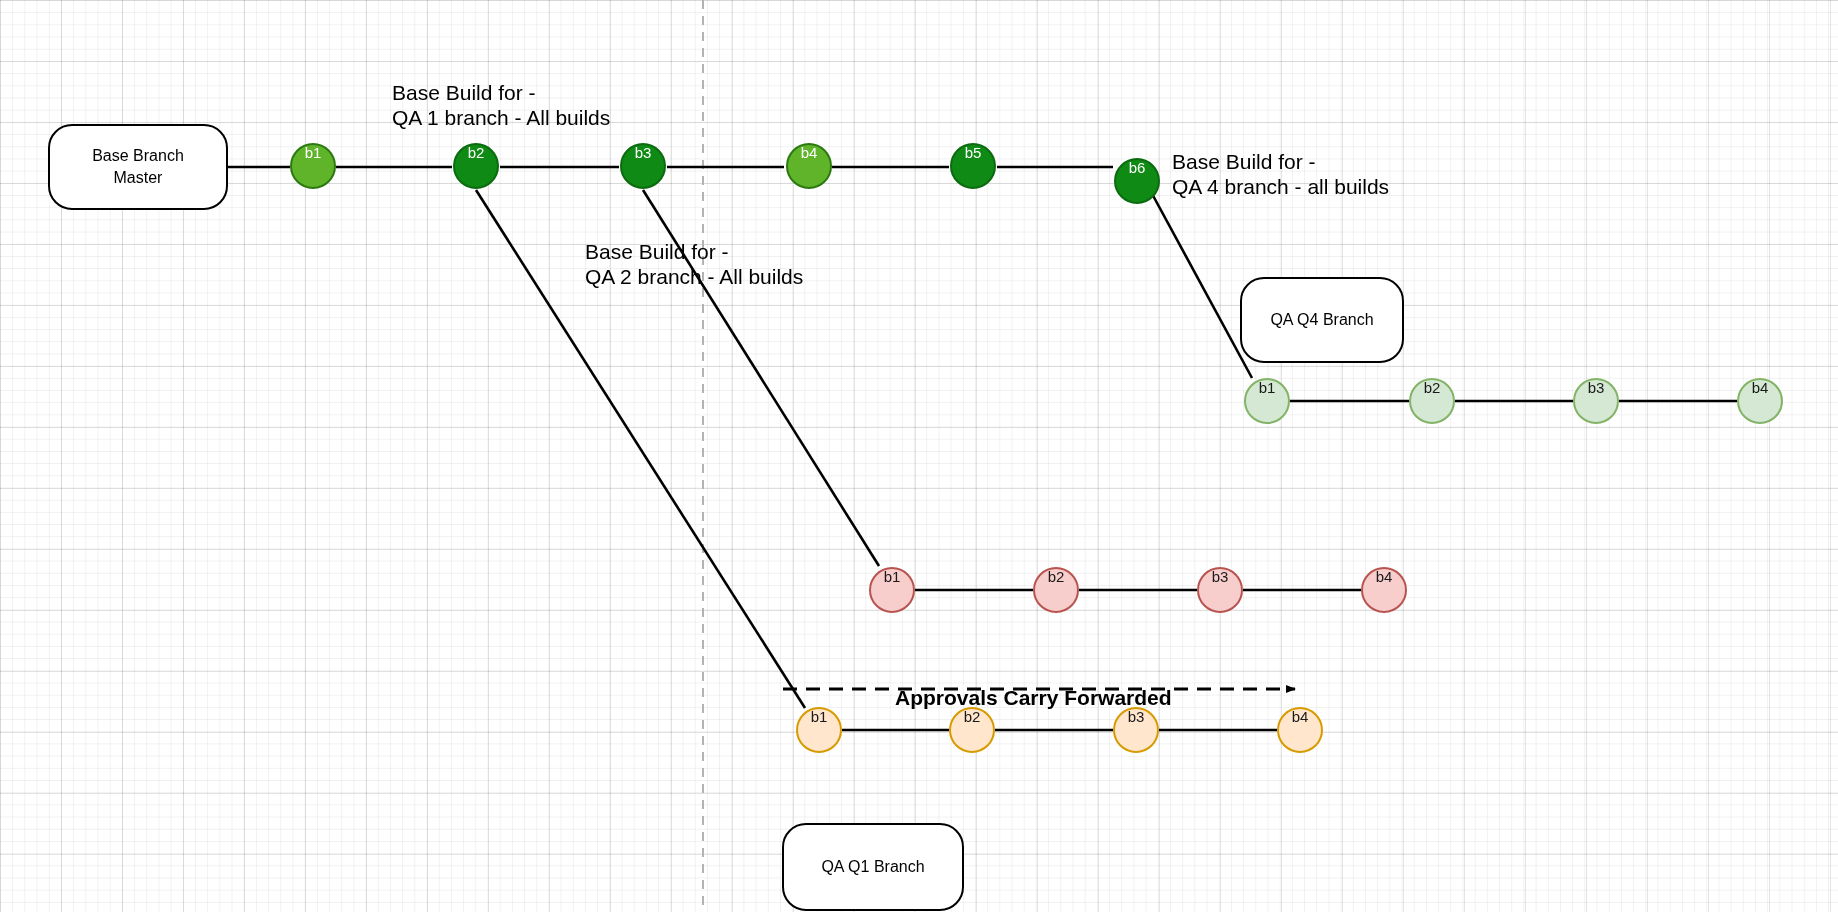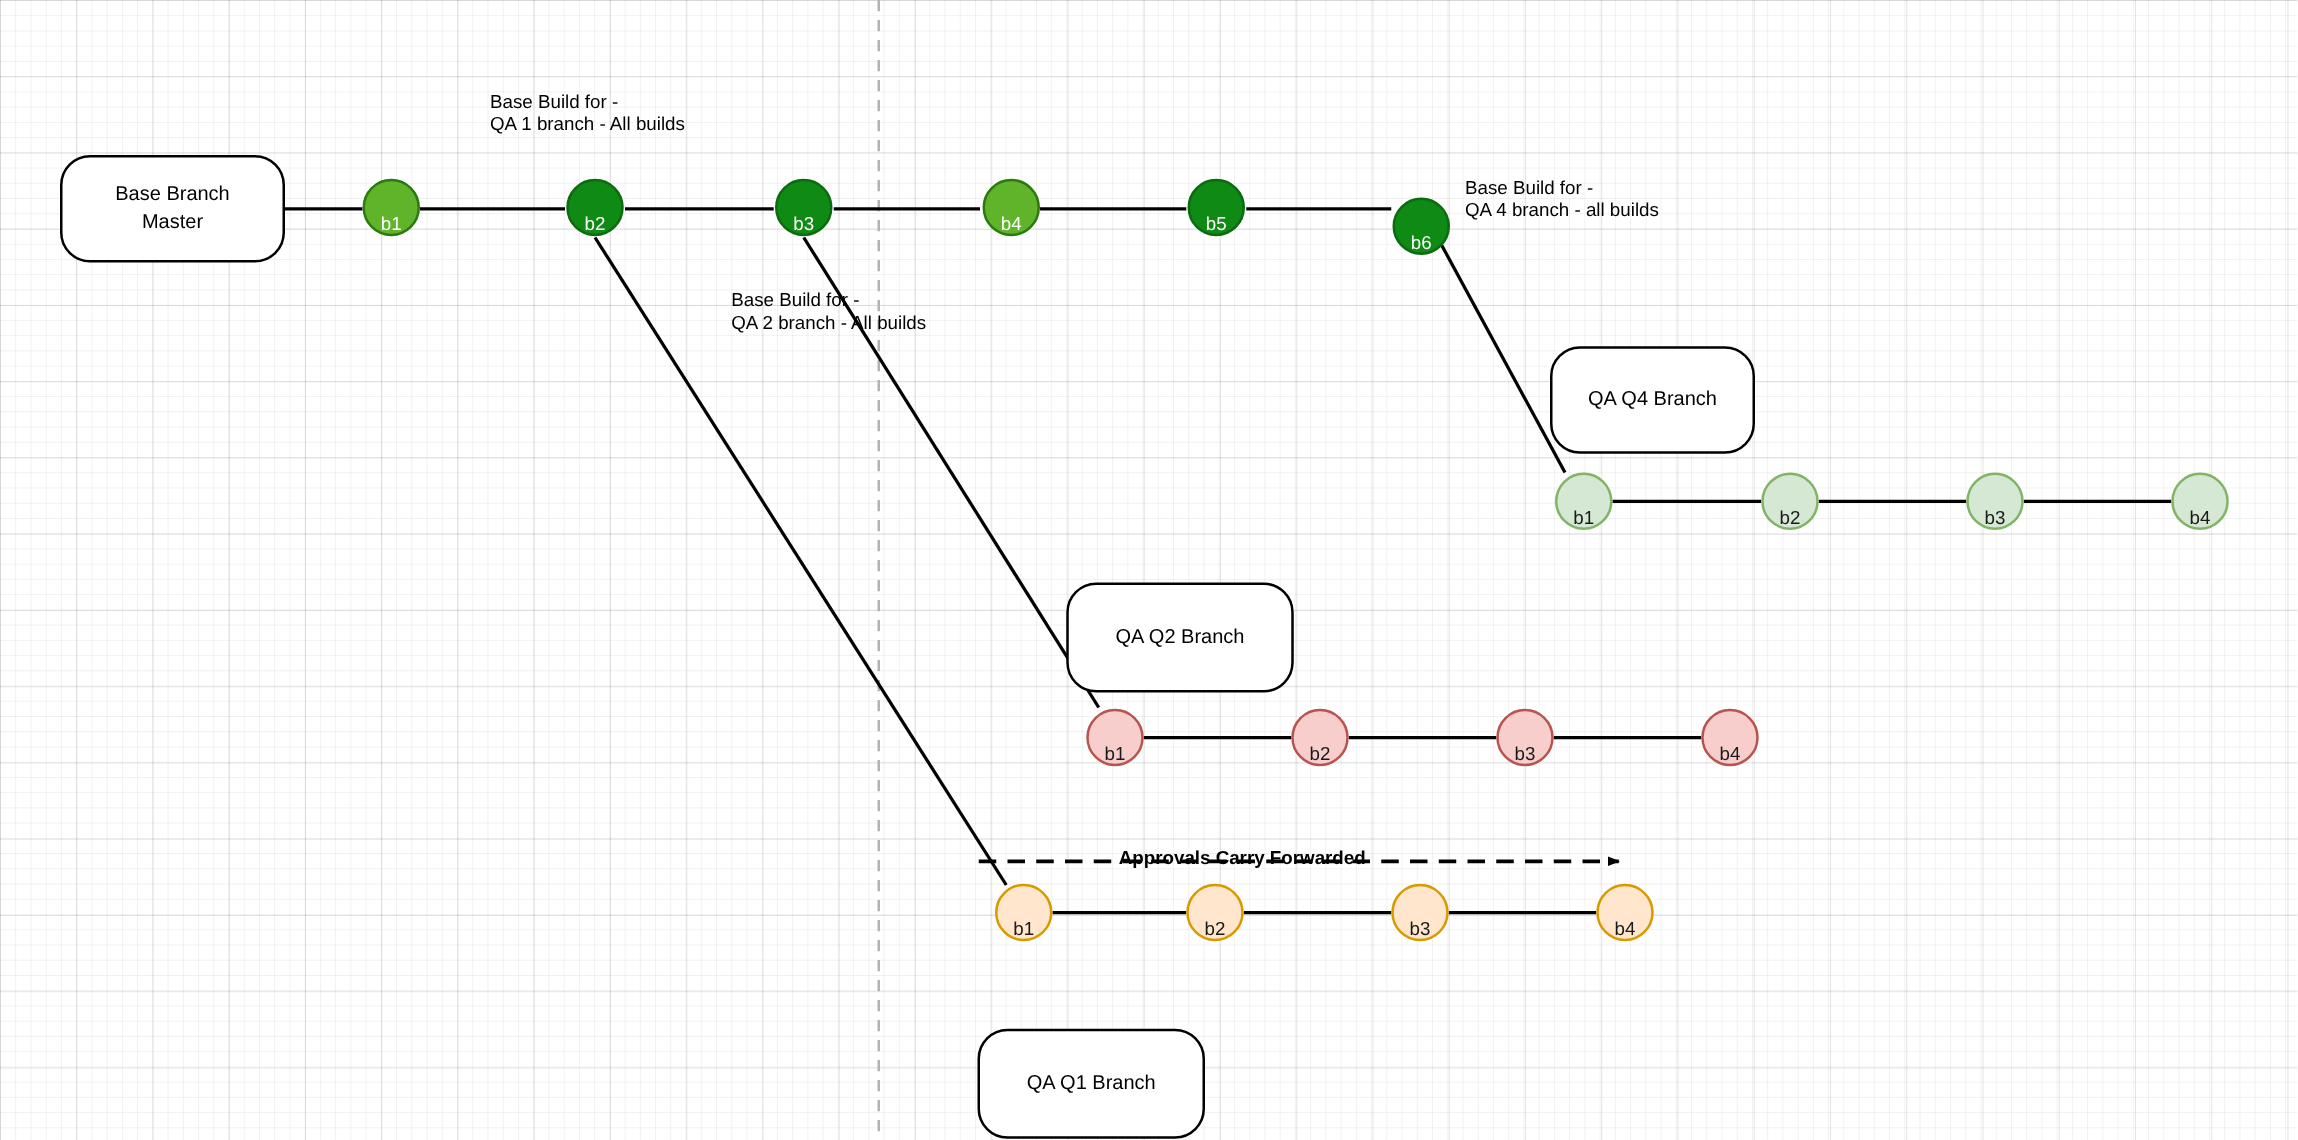--- a/index.html
+++ b/index.html
@@ -28,21 +28,21 @@
     left: 0; top: 0;
     width: 1838px;
     height: 912px;
     pointer-events: none;
   }
   .node {
     position: absolute;
     border-radius: 50%;
     box-sizing: border-box;
     display: flex;
-    align-items: flex-end;
+    align-items: flex-start;
     justify-content: center;
     font-size: 15px;
     line-height: 1;
     z-index: 5;
   }
   .node-master-light {
     background: #60b42a;
     border: 2px solid #2c7a0f;
     color: #ffffff;
   }
@@ -77,21 +77,21 @@
     justify-content: center;
     text-align: center;
     font-size: 16px;
     color: #000000;
     z-index: 6;
     white-space: pre-line;
     line-height: 1.35;
   }
   .label {
     position: absolute;
-    font-size: 15px;
+    font-size: 21px;
     color: #000000;
     line-height: 1.2;
     white-space: pre-line;
     z-index: 7;
   }
 </style>
 </head>
 <body>
 
 <div id="canvas">
@@ -178,23 +178,20 @@
   <div class="node node-q4" style="left:1409px; top:378px; width:46px; height:46px;">
     <span>b2</span>
   </div>
   <div class="node node-q4" style="left:1573px; top:378px; width:46px; height:46px;">
     <span>b3</span>
   </div>
   <div class="node node-q4" style="left:1737px; top:378px; width:46px; height:46px;">
     <span>b4</span>
   </div>
 
-  <div class="box" style="left:853px; top:466px; width:182px; height:88px;">
-    <span>QA Q2 Branch</span>
-  </div>
 
   <div class="node node-q2" style="left:869px; top:567px; width:46px; height:46px;">
     <span>b1</span>
   </div>
   <div class="node node-q2" style="left:1033px; top:567px; width:46px; height:46px;">
     <span>b2</span>
   </div>
   <div class="node node-q2" style="left:1197px; top:567px; width:46px; height:46px;">
     <span>b3</span>
   </div>

